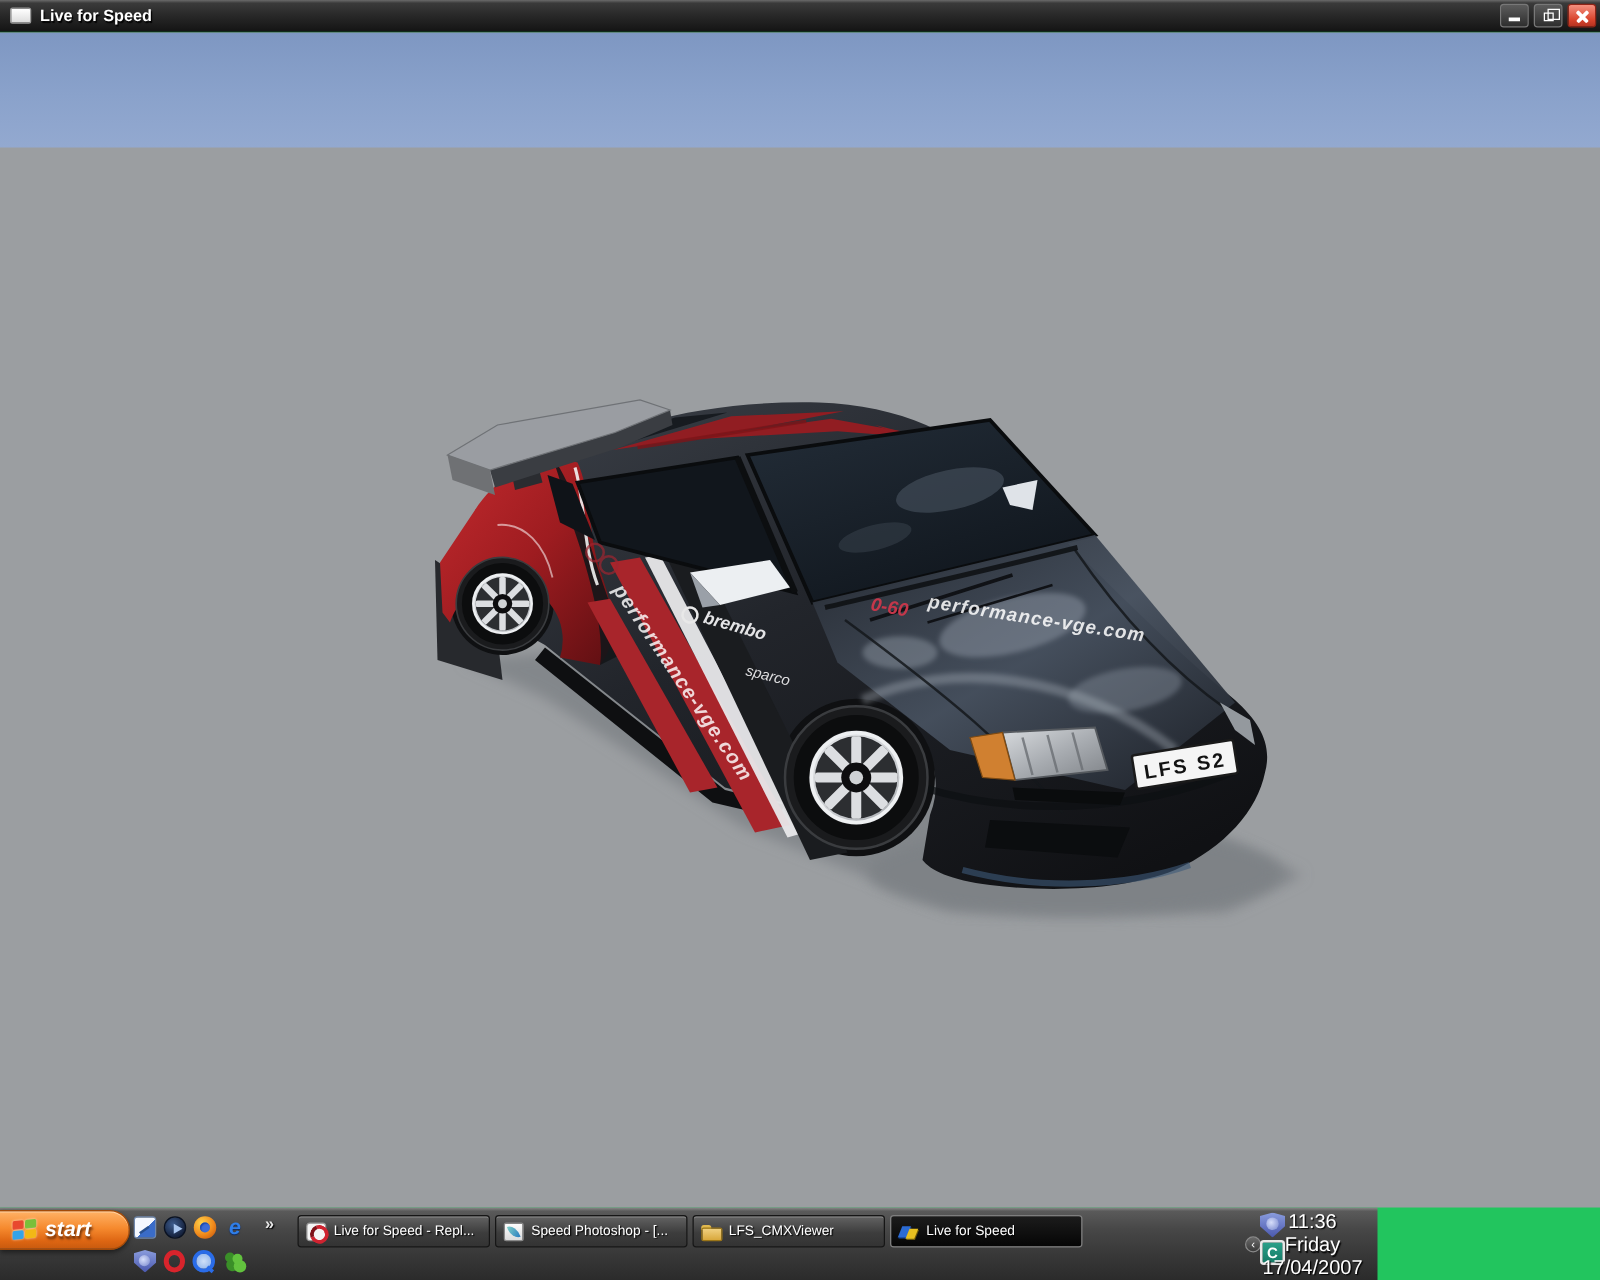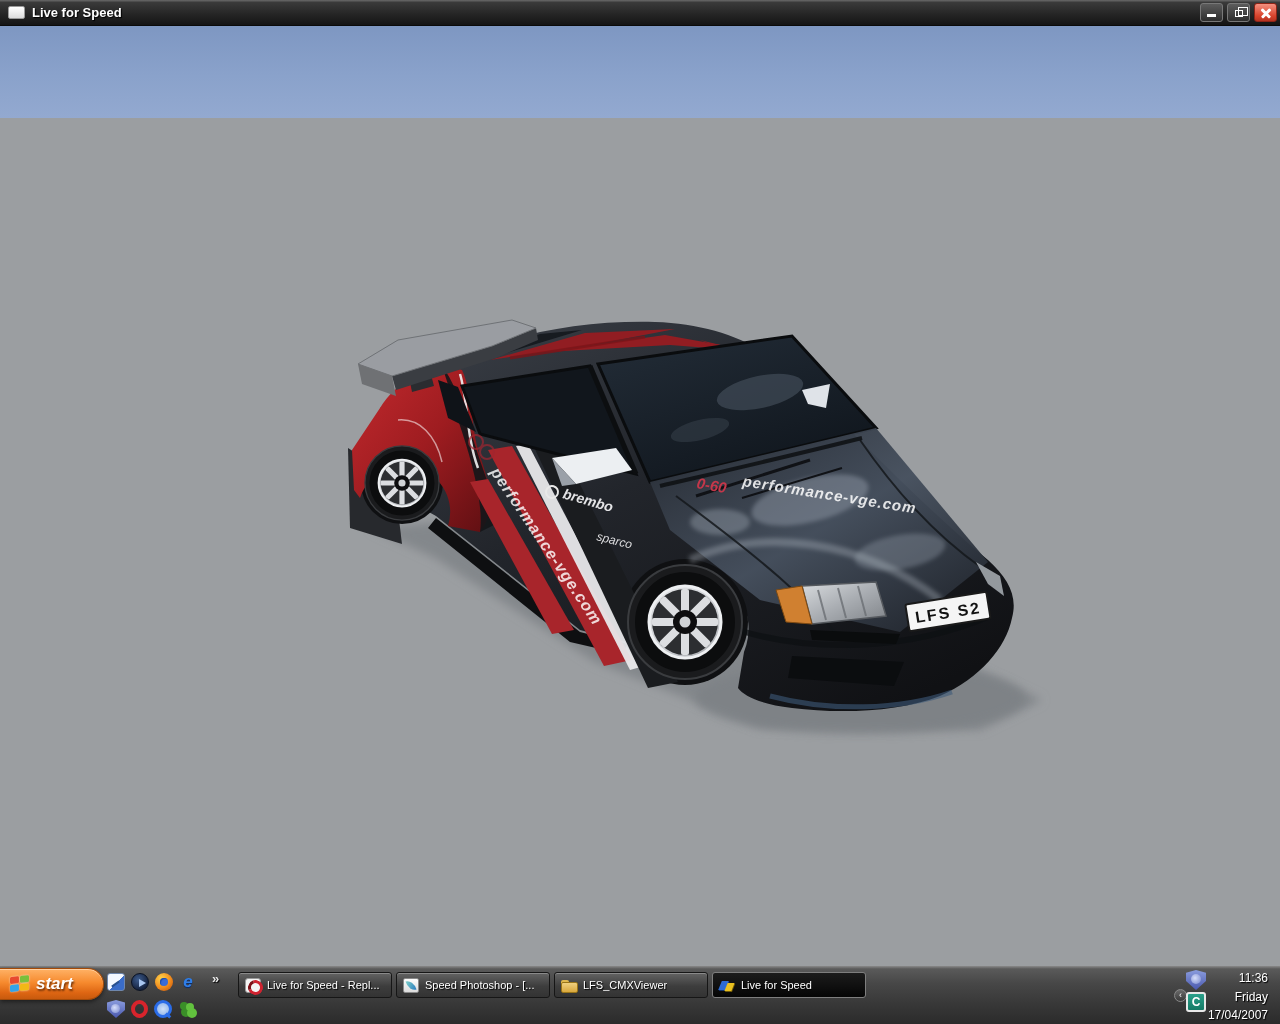--- a/index.html
+++ b/index.html
@@ -23,21 +23,21 @@
   .glyph-x1,.glyph-x2{position:absolute;left:5px;top:8px;width:12px;height:2.5px;background:#fff;border-radius:1px;}
   .glyph-x1{transform:rotate(45deg);}.glyph-x2{transform:rotate(-45deg);}
 
   
   .viewport{position:absolute;top:26px;left:0;width:1280px;height:940px;background:#9b9ea1;overflow:hidden;}
   .sky{position:absolute;top:0;left:0;width:100%;height:92px;
     background:linear-gradient(180deg,#7e97c2 0%,#8aa2cb 55%,#93a9d0 100%);}
   .car-svg{position:absolute;left:340px;top:274px;width:690px;height:430px;overflow:visible;}
 
   
-  .taskbar{position:absolute;bottom:0;left:0;width:1280px;height:58px;
+  .taskbar{position:absolute;bottom:0;left:0;width:1102px;height:58px;
     background:linear-gradient(180deg,#8a8a8a 0%,#5a5a5a 5%,#474747 30%,#383838 65%,#2b2b2b 100%);margin-top:29px;}
   .start-btn{position:absolute;left:0;top:2px;width:104px;height:32px;
     border-radius:0 16px 16px 0;cursor:pointer;
     background:linear-gradient(180deg,#ffb266 0%,#f68a2e 45%,#dd6512 80%,#c85a0e 100%);
     border:1px solid #a34a08;border-left:none;
     box-shadow:inset 0 1px 0 #ffd0a0, 0 2px 4px rgba(0,0,0,.5);
     display:flex;align-items:center;}
   .flag{position:relative;width:20px;height:17px;margin-left:10px;transform:skewY(-6deg);}
   .flag i{position:absolute;width:9px;height:7px;border-radius:1.5px;box-shadow:0 0 2px rgba(255,255,255,.7);}
   .flag .f1{left:0;top:0;background:#e8492f;}
@@ -94,21 +94,21 @@
   .tray{position:absolute;right:0;top:0;width:106px;height:58px;}
   .tray-collapse{position:absolute;left:0;top:23px;width:13px;height:13px;border-radius:50%;
     background:linear-gradient(180deg,#6a6a6a,#3a3a3a);border:1px solid #8a8a8a;color:#fff;
     font-size:9px;line-height:11px;text-align:center;cursor:pointer;}
   .tray-icons{position:absolute;left:12px;top:4px;display:flex;flex-direction:column;gap:2px;}
   .tray-ic{width:20px;height:20px;position:relative;cursor:pointer;}
   .i-shield20{background:linear-gradient(180deg,#8a9cdd,#4a58ae);clip-path:polygon(50% 0,100% 14%,100% 55%,50% 100%,0 55%,0 14%);}
   .i-shield20:before{content:"";position:absolute;left:5px;top:4px;width:10px;height:10px;border-radius:50%;background:radial-gradient(circle at 40% 40%,#d6defa,#7484cc);}
   .i-codec{background:linear-gradient(180deg,#2aa08a,#157a66);border:2px solid #e8e8e8;border-radius:3px;
     color:#fff;font-weight:bold;font-size:12px;text-align:center;line-height:16px;}
-  .clock{position:absolute;right:12px;top:3px;text-align:right;color:#fff;font-size:12px;line-height:18.5px;
+  .clock{position:absolute;right:12px;top:3px;text-align:center;color:#fff;font-size:16px;line-height:18.5px;
     text-shadow:1px 1px 1px #000;cursor:default;}
 </style>
 </head>
 <body>
 
 <div class="screen">
 
   <div class="titlebar">
     <div class="app-icon"></div>
     <div class="win-title">Live for Speed</div>

